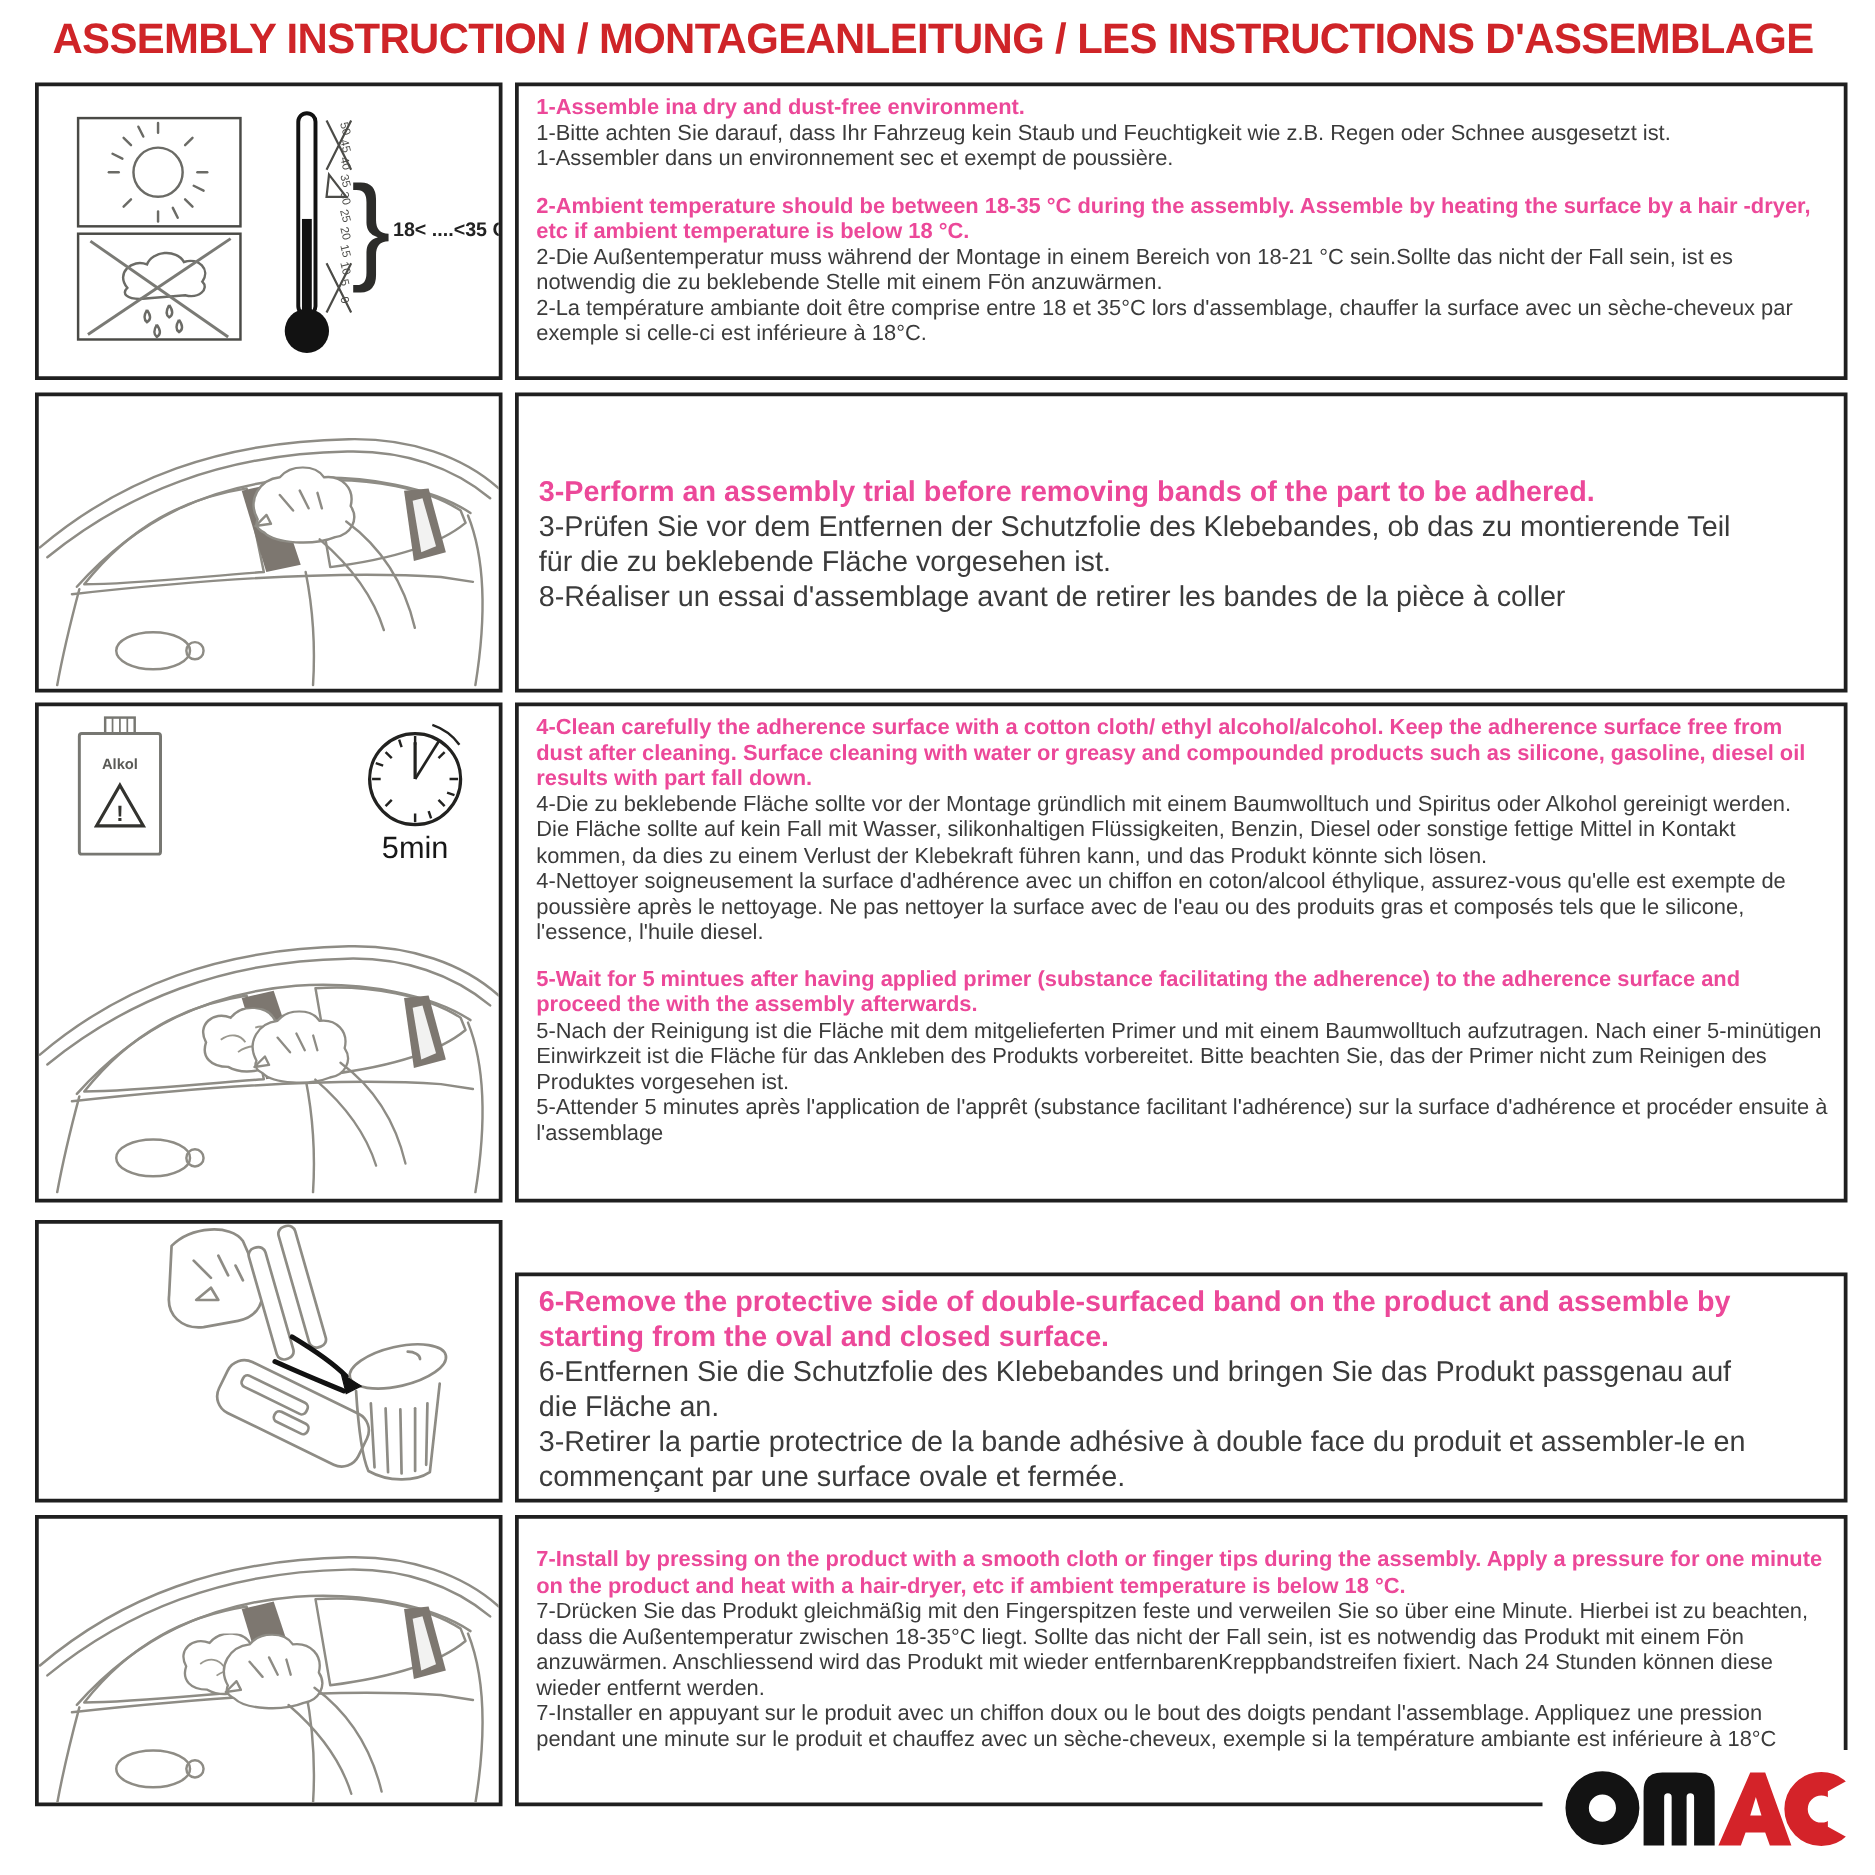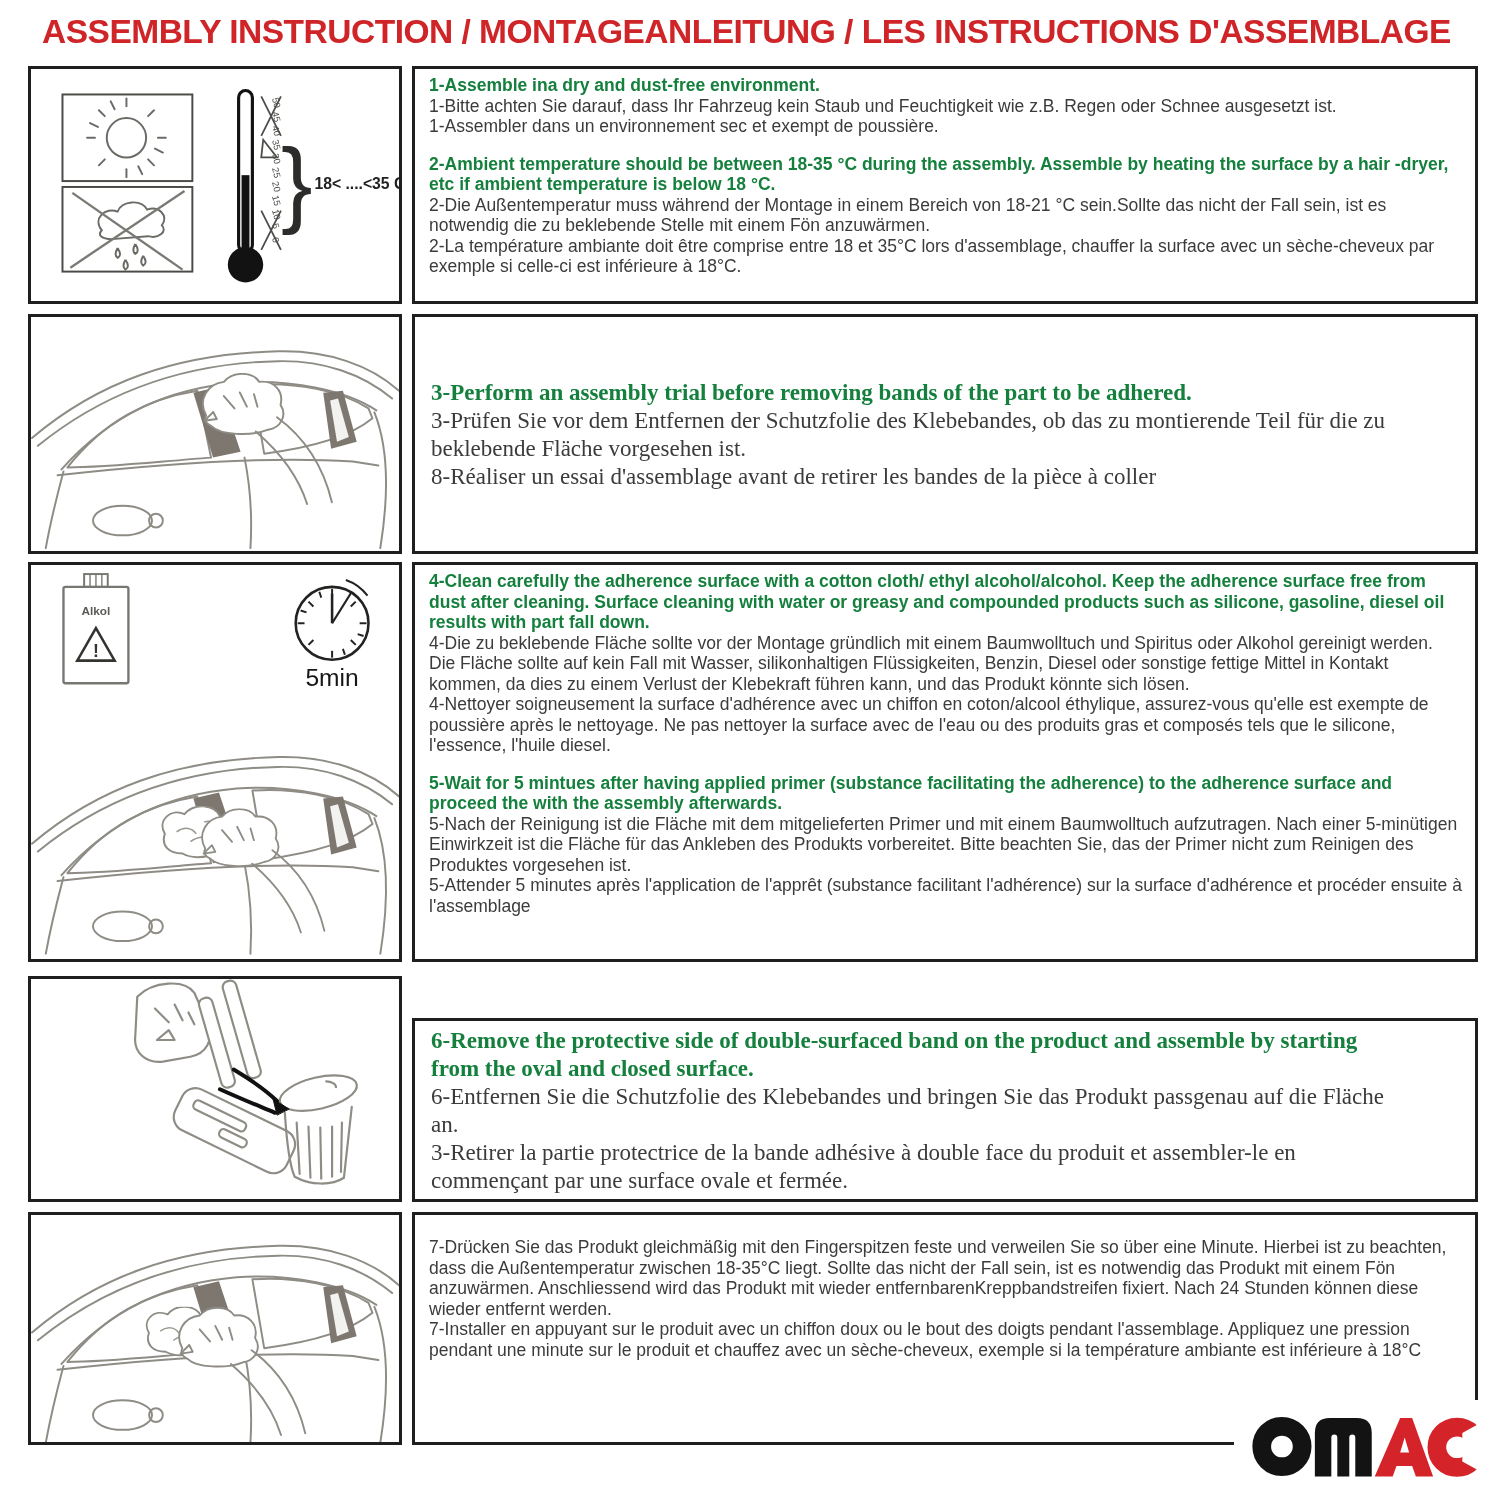--- a/index.html
+++ b/index.html
@@ -21,24 +21,24 @@
   .row.r5 { height:233px; }
   .illus-box {
     flex:0 0 374px; width:374px; border:3px solid #1f1f1f; box-sizing:border-box; background:#fff;
   }
   .illus-box svg { display:block; width:100%; height:100%; }
   .text-box {
     flex:1; border:3px solid #1f1f1f; box-sizing:border-box; background:#fff;
     padding:6px 12px 4px 14px; overflow:hidden;
   }
   .text-box p.para { margin:0; color:#3b3b3b; }
-  .text-box p.para.bold { font-weight:bold; color:#15803d; }
+  .text-box p.para.bold { font-weight:bold; color:#ec4899; }
   .text-box.small { font-size:17.5px; line-height:20.5px; }
   .text-box.small p.para.gap { margin-top:17px; }
-  .text-box.big { font-size:23px; line-height:28px; display:flex; flex-direction:column; justify-content:center; padding-left:16px;font-family:Liberation Serif, serif; }
+  .text-box.big { font-size:23px; line-height:28px; display:flex; flex-direction:column; justify-content:center; padding-left:16px; }
   .text-box.big p.para { max-width:980px; }
   .text-box.pad-top { padding-top:22px; }
   .logo-wrap {
     position:absolute; top:1400px; right:14px; background:#ffffff; padding:8px 2px 4px 18px;
   }
   .sr-only { position:absolute; width:1px; height:1px; overflow:hidden; clip:rect(0 0 0 0); white-space:nowrap; }
   .art-label { font-family:"Liberation Sans", sans-serif; }
 </style>
 </head>
 <body>
@@ -273,20 +273,21 @@
 
   <section class="row r5">
     <div class="illus-box">
       <svg viewBox="0 0 374 228">
         <use href="#sym-car" x="-3" y="-4" width="380" height="235"></use>
         <use href="#sym-cloth" x="0" y="0" width="86" height="57" transform="translate(112,92)"></use>
         <use href="#sym-hand" x="0" y="0" width="150" height="132" transform="translate(136,92)"></use>
       </svg>
     </div>
     <div class="text-box small pad-top">
+        <p class="para bold">7-Install by pressing on the product with a smooth cloth or finger tips during the assembly. Apply a pressure for one minute on the product and heat with a hair-dryer, etc if ambient temperature is below 18 °C.</p>
         <p class="para">7-Drücken Sie das Produkt gleichmäßig mit den Fingerspitzen feste und verweilen Sie so über eine Minute. Hierbei ist zu beachten, dass die Außentemperatur zwischen 18-35°C liegt. Sollte das nicht der Fall sein, ist es notwendig das Produkt mit einem Fön anzuwärmen. Anschliessend wird das Produkt mit wieder entfernbarenKreppbandstreifen fixiert. Nach 24 Stunden können diese wieder entfernt werden.</p>
         <p class="para">7-Installer en appuyant sur le produit avec un chiffon doux ou le bout des doigts pendant l'assemblage. Appliquez une pression pendant une minute sur le produit et chauffez avec un sèche-cheveux, exemple si la température ambiante est inférieure à 18°C</p>
       </div>
   </section>
 
 </div>
 
 <div class="logo-wrap">
   <span class="sr-only">OMAC</span>
   <svg width="232" height="74" viewBox="0 0 310 96">

